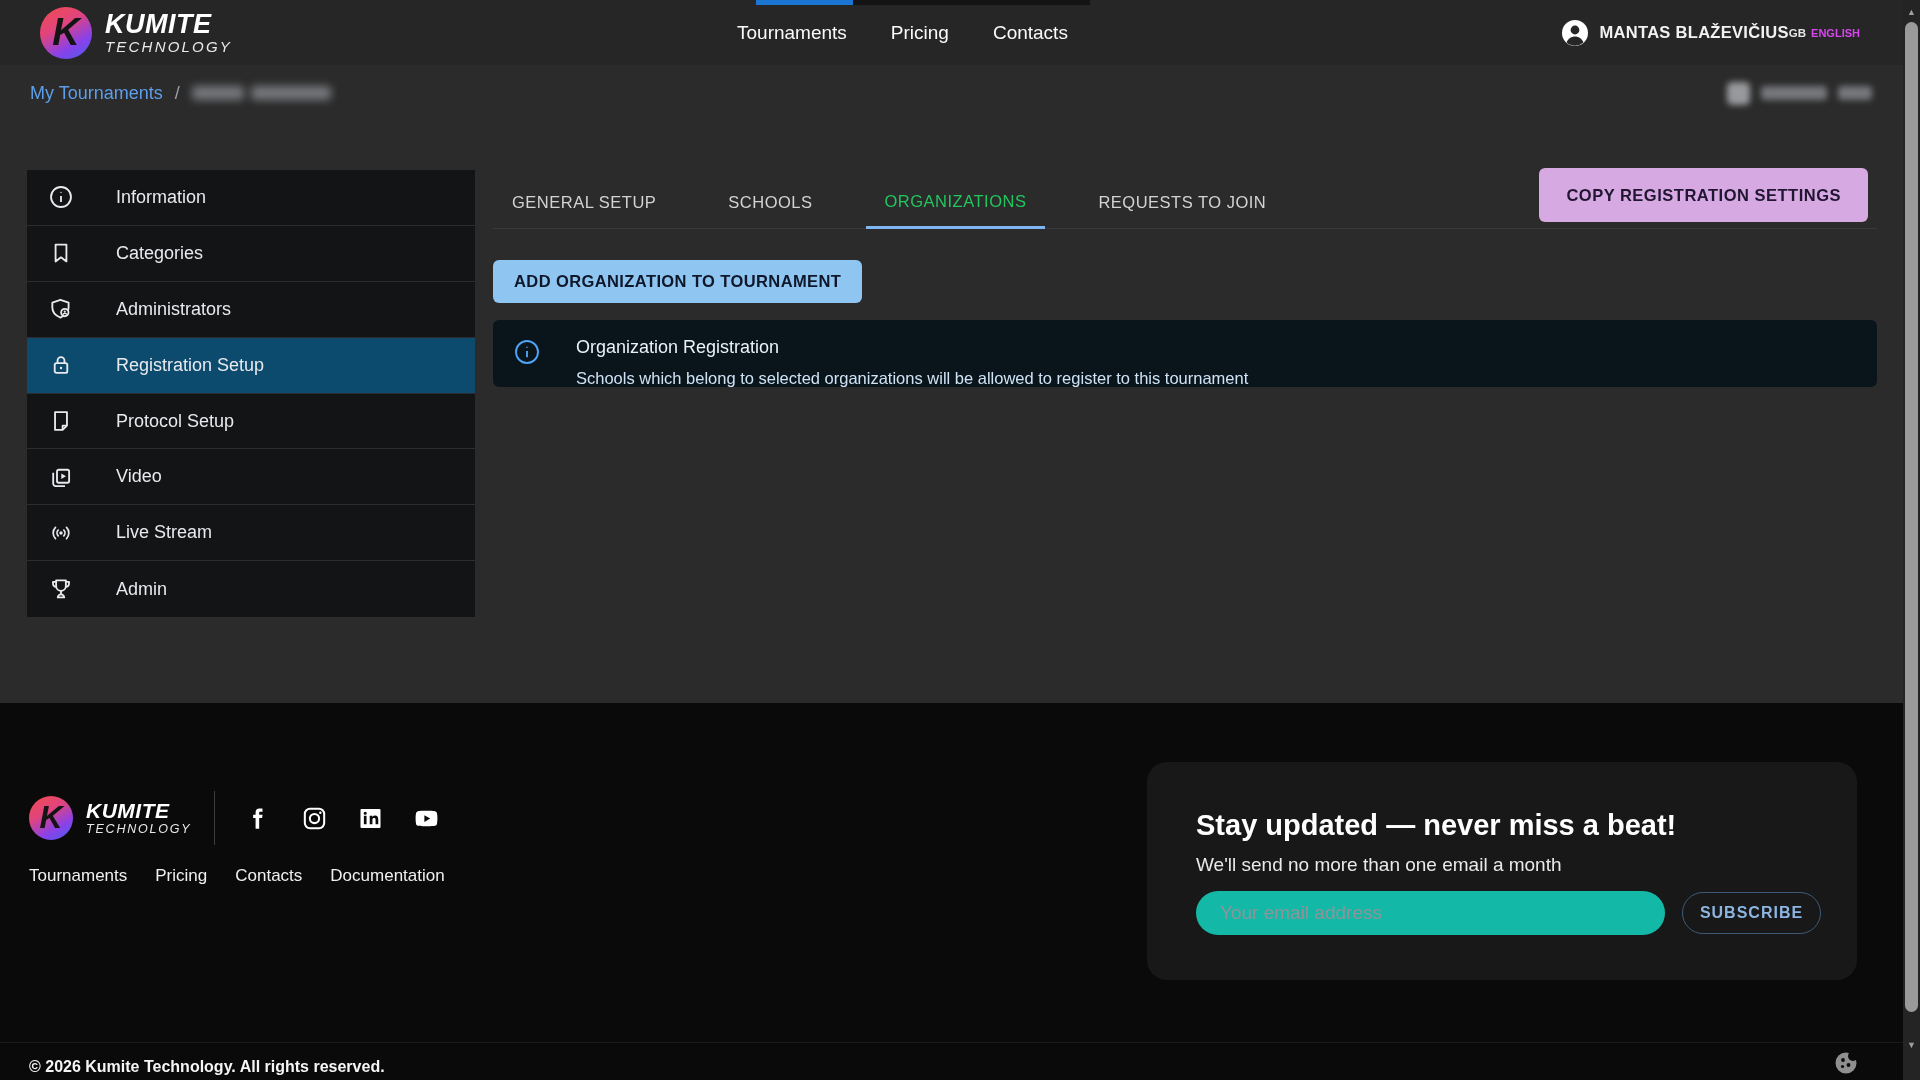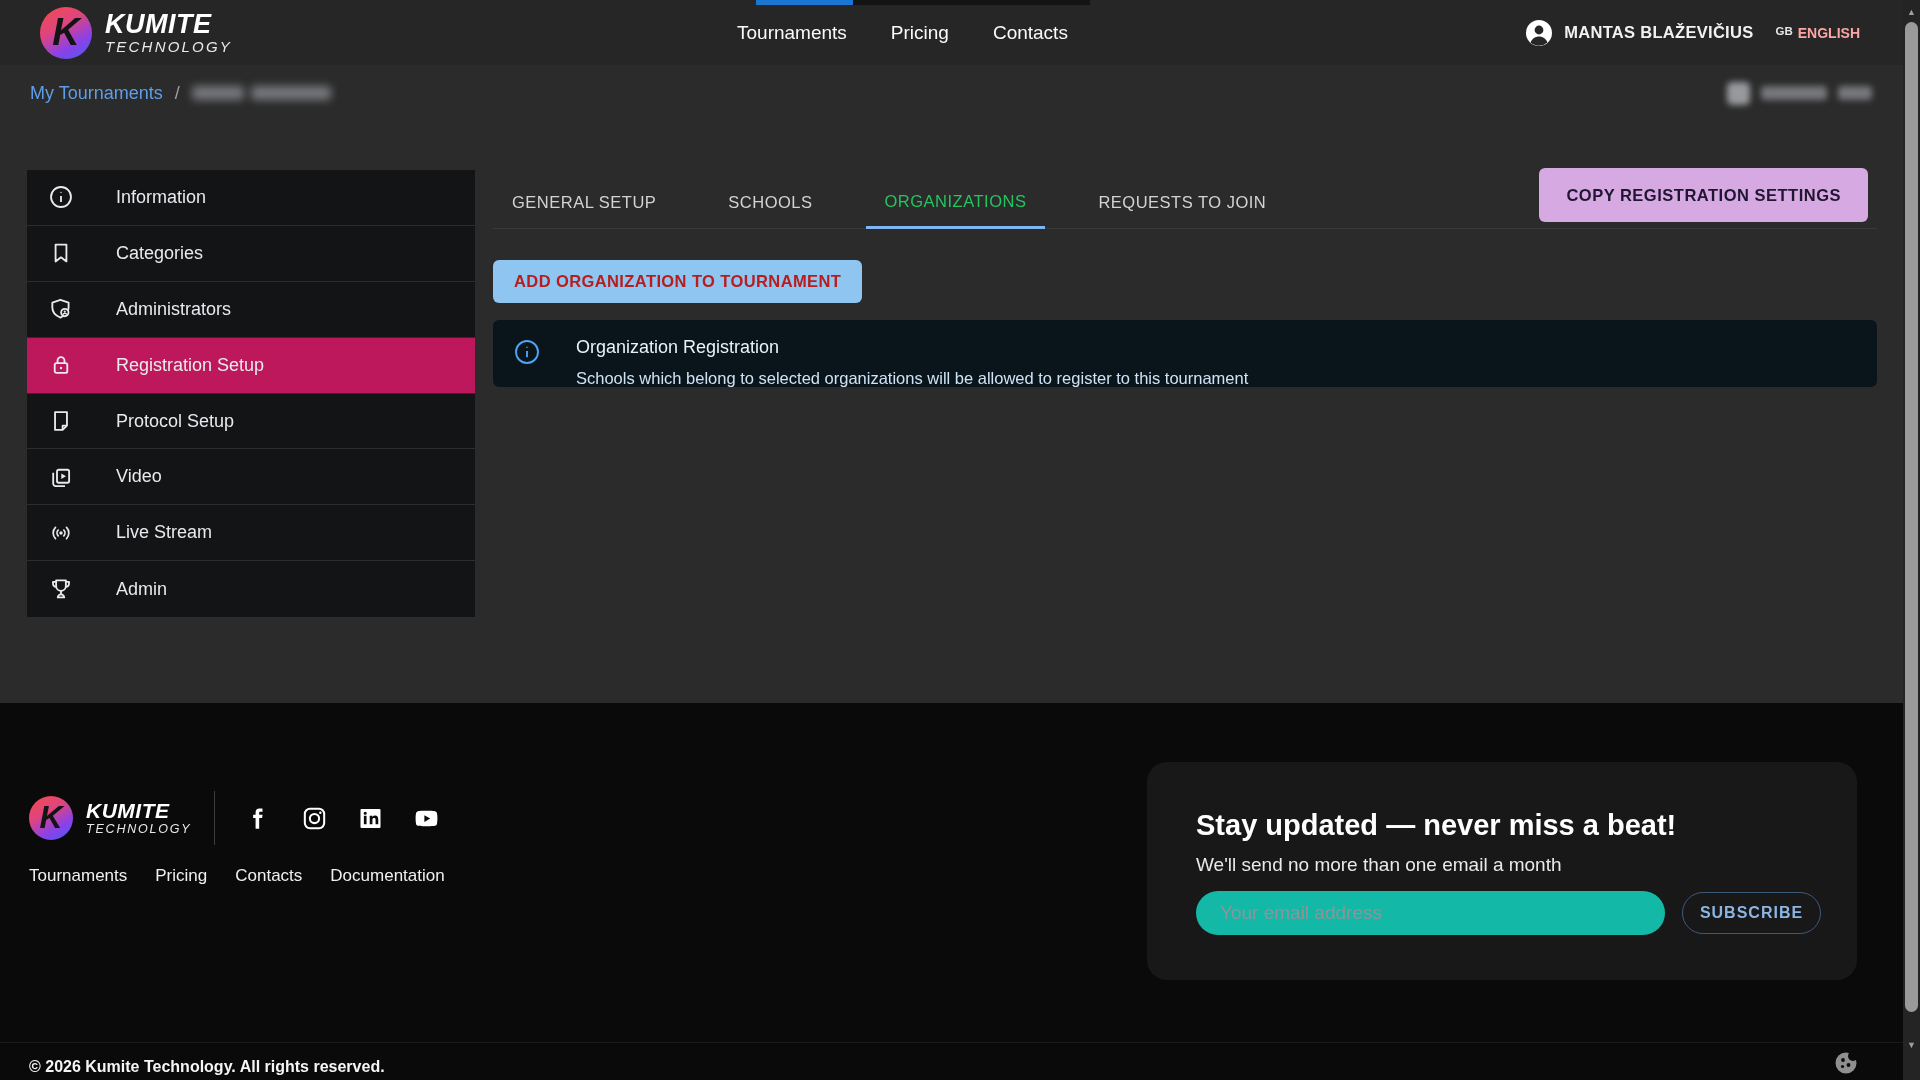--- a/index.html
+++ b/index.html
@@ -29,23 +29,23 @@
     display:flex; align-items:center; justify-content:center;
   }
   .logo-circle span { font-weight:900; font-style:italic; font-size:38px; color:#141414; line-height:1; transform:translateY(-1px); }
   .brand-text { display:flex; flex-direction:column; }
   .brand-name { font-size:27px; font-weight:800; font-style:italic; letter-spacing:0.5px; color:#fff; line-height:1.05; }
   .brand-sub  { font-size:15px; font-style:italic; letter-spacing:2.2px; color:#e9e9e9; }
   .main-nav { position:absolute; left:737px; top:0; height:65px; display:flex; align-items:center; gap:44px; }
   .nav-link { font-size:19px; color:#fafafa; cursor:pointer; }
   .user-area { margin-left:auto; display:flex; align-items:center; }
   .user-name { font-size:16.5px; font-weight:600; letter-spacing:0.3px; color:#f2f2f2; margin-left:11px; }
-  .lang { display:flex; align-items:flex-start; margin-left:22px; cursor:pointer; }
+  .lang { display:flex; align-items:flex-end; cursor:pointer; }
   .lang-code { font-size:11.5px; font-weight:700; color:#e6e6e6; margin-right:5px; }
-  .lang-name { font-size:14px; font-weight:600; color:#fca5a5; }
+  .lang-name { font-size:11px; font-weight:600; color:#d946ef; }
 
   
   .breadcrumb-row {
     position:absolute; left:0; top:65px; width:1920px; height:56px;
     display:flex; align-items:center; padding:0 48px 0 30px;
   }
   .crumb-link { font-size:18px; color:#5e9ee8; cursor:pointer; }
   .crumb-sep { font-size:18px; color:#9aa0a6; margin:0 12px; }
   .blur-blob { background:#75777b; border-radius:4px; filter:blur(4px); }
   .crumb-redacted { display:flex; gap:7px; }
@@ -53,21 +53,21 @@
   .cal-blob { width:23px; height:23px; background:#97999c; border-radius:5px; }
 
   
   .sidebar { position:absolute; left:27px; top:170px; width:448px; height:503px; }
   .side-item {
     height:55.9px; display:flex; align-items:center;
     background:#121416; border-bottom:1px solid #2b2d30;
     padding-left:21px; cursor:pointer;text-align:center;
   }
   .side-item:last-child { border-bottom:none; }
-  .side-item.selected { background:#be185d; }
+  .side-item.selected { background:#0c4a6e; }
   .side-icon { width:26px; height:26px; color:#e8eaed; flex:none; }
   .side-label { margin-left:42px; font-size:18px; color:#e8eaed; }
 
   
   .tabs-row {
     position:absolute; left:493px; top:177px; width:1384px; height:52px;
     display:flex; border-bottom:1px solid #3a3a3c;gap:34px;
   }
   .tab {
     padding:0 19px; display:flex; align-items:center;
@@ -81,21 +81,21 @@
     background:#d7a9e3; border:none; border-radius:6px;
     padding:0 27px; font-family:inherit;
     font-size:16.5px; font-weight:600; letter-spacing:0.5px;
     color:#211631; text-transform:uppercase; cursor:pointer;
   }
   .add-btn {
     position:absolute; left:493px; top:260px; height:43px;
     background:#8fc5f1; border:none; border-radius:6px;
     padding:0 21px; font-family:inherit;
     font-size:16.5px; font-weight:600; letter-spacing:0.4px;
-    color:#b91c1c; text-transform:uppercase; cursor:pointer;
+    color:#0f172a; text-transform:uppercase; cursor:pointer;
   }
 
   .alert {
     position:absolute; left:493px; top:320px; width:1384px; height:67px;
     background:#0a141b; border-radius:6px;
     display:flex; padding:17px 26px 0 21px;
   }
   .alert-icon { width:26px; height:26px; flex:none; margin-top:2px; }
   .alert-text { margin-left:36px; }
   .alert-title { font-size:18px; color:#e9f2fb; }

